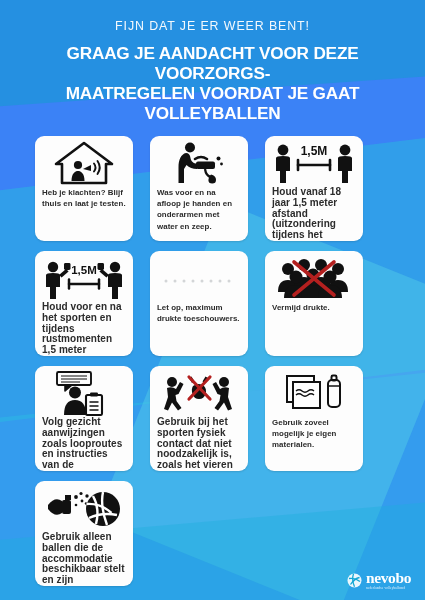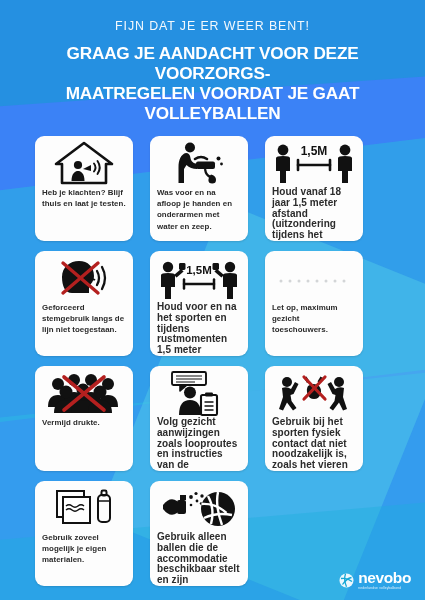--- a/index.html
+++ b/index.html
@@ -87,21 +87,21 @@
     font-size:7.9px;line-height:11.2px;
     letter-spacing:.05px;
     padding:1px 1px 0 1px;
     font-weight:bold;
   }
   .card.tall .caption{font-size:10px;line-height:10.8px;}
 
   
   .logo{
     position:absolute;z-index:4;right:14px;bottom:10px;
-    display:flex;align-items:center;gap:4px;
+    display:flex;align-items:center;gap:4px;font-family:Liberation Serif, serif;
   }
   .logo .mark{width:15px;height:15px;flex:0 0 auto;}
   .logo .wordmark{display:flex;flex-direction:column;line-height:1;}
   .logo .word{
     color:#ffffff;font-size:15.5px;font-weight:bold;letter-spacing:-.4px;
   }
   .logo .sub{
     color:#ffffff;opacity:.85;font-size:3.3px;letter-spacing:.15px;
     margin-top:1px;
   }
@@ -171,37 +171,20 @@
           <g stroke="#111" stroke-width="2.6" stroke-linecap="round">
             <line x1="26" y1="24" x2="58" y2="24"></line>
             <line x1="26" y1="19" x2="26" y2="29"></line>
             <line x1="58" y1="19" x2="58" y2="29"></line>
           </g>
         </svg>
       </div>
       <div class="caption">Houd vanaf 18 jaar 1,5 meter afstand (uitzondering tijdens het sporten).</div>
     </div>
 
-    <div class="card">
-      <div class="iconbox">
-        <svg width="64" height="42" viewBox="0 0 64 42">
-          <path d="M10 20 C10 10 18 4 27 4 C36 4 42 10 42 19 C42 24 39 27 37 29 L37 36 L20 36 C13 36 10 29 10 20 Z" fill="#111"></path>
-          <path d="M36 22 q4 -1 7 1" fill="none" stroke="#111" stroke-width="2"></path>
-          <g fill="none" stroke="#111" stroke-width="2.3" stroke-linecap="round">
-            <path d="M45 14 q4 7 0 14"></path>
-            <path d="M50 10 q6 11 0 22"></path>
-          </g>
-          <g stroke="#b4201f" stroke-width="3.4" stroke-linecap="round">
-            <line x1="11" y1="6" x2="46" y2="36"></line>
-            <line x1="46" y1="6" x2="11" y2="36"></line>
-          </g>
-        </svg>
-      </div>
-      <div class="caption">Geforceerd stemgebruik langs de lijn niet toegestaan.</div>
-    </div>
 
     <div class="card tall">
       <div class="iconbox">
         <svg width="86" height="44" viewBox="0 0 86 44">
           <g fill="#111">
             <circle cx="12" cy="11" r="5.2"></circle>
             <path d="M5 19 q0 -2 7 -2 q7 0 7 2 l0 12 l-4 0 l0 12 l-6 0 l0 -12 l-4 0 Z"></path>
             <path d="M18 19 l7 -6 l2.6 2.6 l-7 6 Z"></path>
             <rect x="23" y="7" width="6.5" height="7" rx="1.4"></rect>
             <circle cx="74" cy="11" r="5.2"></circle>
@@ -228,21 +211,21 @@
               <circle cx="15" cy="25" r="1.5"></circle>
             <circle cx="24" cy="25" r="1.5"></circle>
               <circle cx="33" cy="25" r="1.5"></circle>
             <circle cx="42" cy="25" r="1.5"></circle>
               <circle cx="51" cy="25" r="1.5"></circle>
             <circle cx="60" cy="25" r="1.5"></circle>
               <circle cx="69" cy="25" r="1.5"></circle>
           </g>
         </svg>
       </div>
-      <div class="caption">Let op, maximum gezicht toeschouwers.</div>
+      <div class="caption">Let op, maximum drukte toeschouwers.</div>
     </div>
 
     <div class="card">
       <div class="iconbox">
         <svg width="80" height="40" viewBox="0 0 80 40">
           <g fill="#111">
             <circle cx="14" cy="11" r="6"></circle>
               <path d="M4 34 q0 -12 10 -12 q10 0 10 12 Z"></path>
             <circle cx="30" cy="7" r="6"></circle>
               <path d="M20 31 q0 -12 10 -12 q10 0 10 12 Z"></path>

